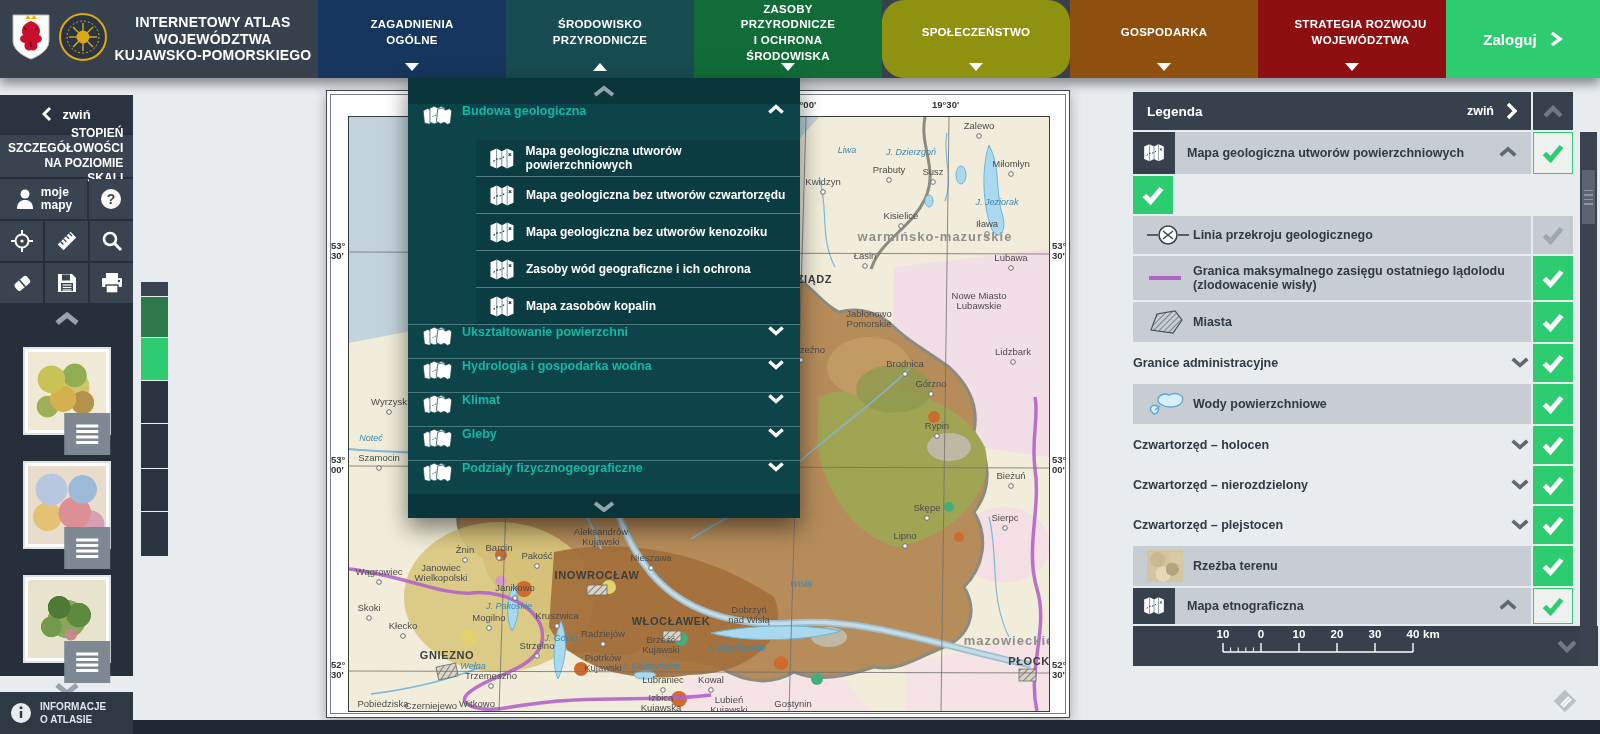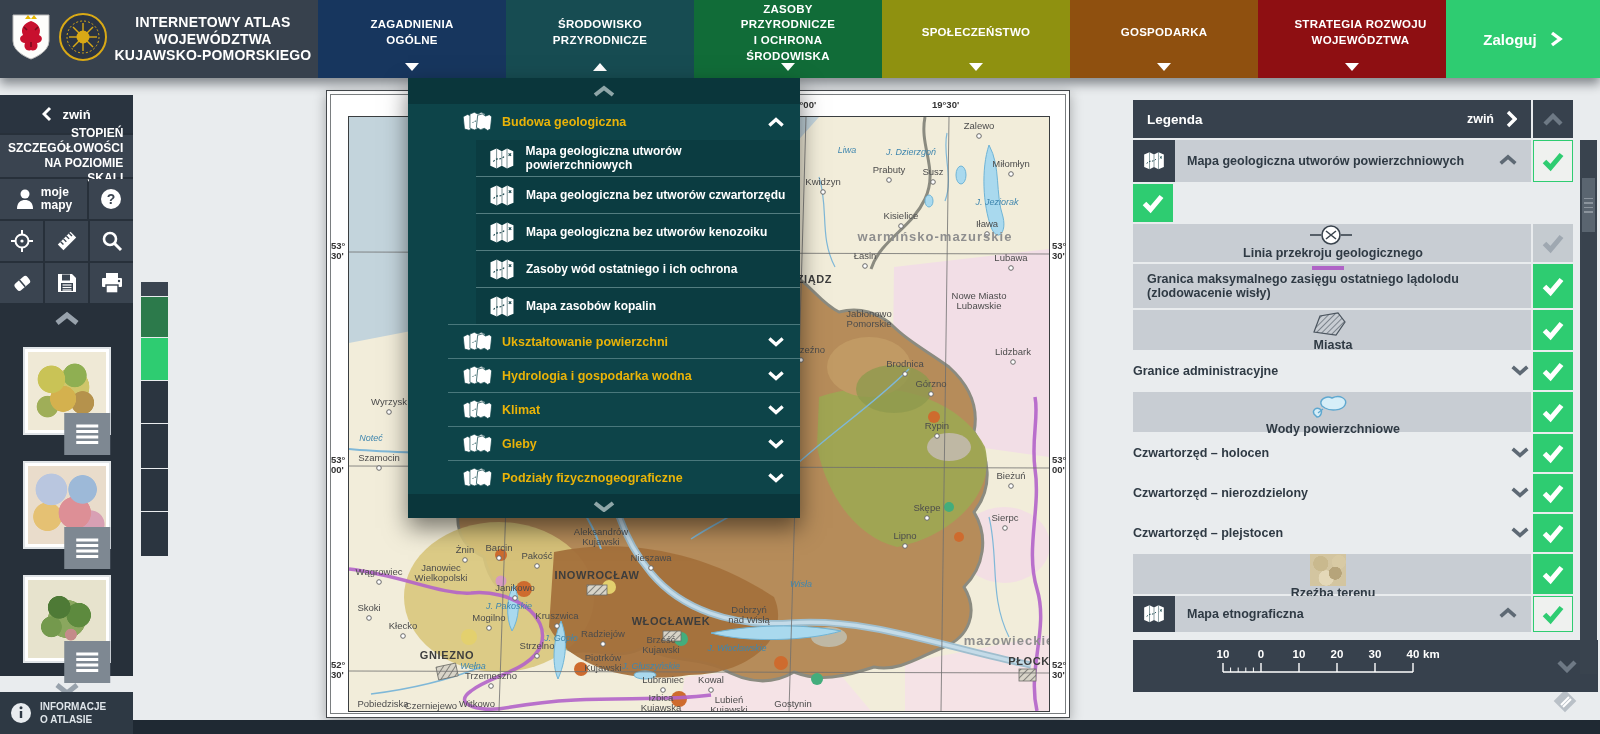--- a/index.html
+++ b/index.html
@@ -17,22 +17,22 @@
   .tab .tri{position:absolute;bottom:7px;left:50%;transform:translateX(-50%);width:0;height:0;
             border-left:7px solid transparent;border-right:7px solid transparent;}
   .tri.down{border-top:8px solid #fff;}
   .tri.up{border-bottom:8px solid #fff;}
   .login{flex:1;background:#2ECC71;color:#fff;font-size:15px;font-weight:bold;display:flex;
          align-items:center;justify-content:center;gap:12px;cursor:pointer;}
   
   .menu-panel{position:absolute;left:408px;top:78px;width:392px;background:#0D4449;z-index:60;
               box-shadow:0 10px 22px rgba(0,0,0,.5);}
   .menu-strip{height:26px;background:#0A363B;display:flex;align-items:center;justify-content:center;cursor:pointer;}
-  .menu-cat{height:33px;display:flex;align-items:center;gap:10px;padding:0 14px;color:#eab308;
-            font-weight:bold;font-size:12.5px;cursor:pointer;border-top:1px solid rgba(170,205,207,.38);margin-left:40px;}
+  .menu-cat{height:33px;display:flex;align-items:flex-start;gap:10px;padding:0 14px;color:#14b8a6;
+            font-weight:bold;font-size:12.5px;cursor:pointer;border-top:1px solid rgba(170,205,207,.38);}
   .menu-cat.first{border-top:none;height:36px;}
   .menu-cat .lbl{flex:1;}
   .menu-sub{margin-left:68px;background:#0B3C41;}
   .menu-subitem{height:36px;display:flex;align-items:center;gap:10px;padding:0 12px;color:#fff;
                 font-weight:bold;font-size:12px;cursor:pointer;border-top:1px solid rgba(170,205,207,.45);}
   .menu-subitem:first-child{border-top:none;}
   
   .sidebar{position:absolute;left:0;top:95px;width:133px;height:581px;background:#27303A;z-index:30;}
   .sb-zwin{height:38px;background:#2A3440;color:#fff;font-weight:bold;font-size:13px;display:flex;
            align-items:center;justify-content:center;gap:10px;cursor:pointer;}
@@ -53,44 +53,44 @@
            align-items:center;gap:8px;padding-left:10px;box-sizing:border-box;z-index:35;cursor:pointer;}
   .infobar .txt{color:#dfe5ea;font-size:10px;font-weight:bold;line-height:1.3;white-space:pre-line;text-align:left;}
   .footer{position:absolute;left:0;top:720px;width:1600px;height:14px;background:#1F2933;z-index:34;}
   
   .sheet{position:absolute;left:326px;top:90px;width:744px;height:628px;background:#fff;
          border:1px solid #45494c;box-sizing:border-box;box-shadow:0 4px 12px rgba(0,0,0,.3);z-index:10;}
   .frame{position:absolute;left:3px;top:3px;right:3px;bottom:3px;border:1px solid #7a7e80;}
   .mapc{position:absolute;left:21px;top:25px;width:700px;height:594px;border:1px solid #3a3e40;overflow:hidden;}
   .coord{position:absolute;font-size:9.5px;font-weight:bold;color:#333;line-height:1.1;white-space:pre-line;}
   
-  .legend{position:absolute;left:1133px;top:100px;width:465px;z-index:40;}
+  .legend{position:absolute;left:1133px;top:92px;width:465px;z-index:40;}
   .lg-head{display:flex;gap:2px;}
   .lg-head .hmain{width:398px;height:38px;background:#37414D;color:#fff;display:flex;align-items:center;
                   padding:0 14px;box-sizing:border-box;}
   .lg-head .hmain .t{flex:1;font-weight:bold;font-size:13.5px;}
   .lg-head .hmain .z{font-size:12.5px;font-weight:bold;margin-right:12px;cursor:pointer;}
   .lg-head .hchk{width:40px;height:38px;background:#37414D;display:flex;align-items:center;justify-content:center;cursor:pointer;}
   .lg-row{display:flex;gap:2px;margin-top:2px;}
   .lg-main{width:398px;display:flex;align-items:center;box-sizing:border-box;cursor:pointer;}
-  .lg-main.sub{background:#C8CDD3;padding:0 12px 0 14px;flex-direction:column;}
+  .lg-main.sub{background:#C8CDD3;padding:0 12px 0 14px;}
   .lg-main.layer{background:#C8CDD3;padding:0 12px 0 0;}
   .lg-label{flex:1;font-size:12.5px;font-weight:bold;color:#2F3A44;line-height:1.15;}
   .lg-chk{width:40px;display:flex;align-items:center;justify-content:center;box-sizing:border-box;cursor:pointer;}
   .chk-on{background:#2ECC71;color:#fff;}
   .chk-off{background:#C5CBD0;color:#9FA8B1;}
   .chk-sel{background:#EFF1EF;color:#2ECC71;border:1px solid #2ECC71;}
   .tile{width:42px;align-self:stretch;background:#37414D;display:flex;align-items:center;justify-content:center;margin-right:12px;flex:none;}
   .lg-icon{width:46px;display:flex;align-items:center;justify-content:flex-start;flex:none;}
   .terrain-chip{width:36px;height:32px;background:
       radial-gradient(circle at 30% 30%, #c9b98e 0 22%, transparent 23%),
       radial-gradient(circle at 70% 60%, #b6a47a 0 20%, transparent 21%),
       radial-gradient(circle at 45% 75%, #e4d8b8 0 24%, transparent 25%),
       radial-gradient(circle at 80% 25%, #d8caa4 0 18%, transparent 19%),#d3c5a0;}
-  .scalebar{display:flex;margin-top:8px;height:52px;background:#37414D;align-items:center;}
+  .scalebar{display:flex;margin-top:2px;height:40px;background:#37414D;align-items:center;}
   .scalebar .ruler{margin-left:76px;}
   .scalebar .chev{margin-left:auto;width:62px;display:flex;justify-content:center;cursor:pointer;}
   .lg-scroll{position:absolute;left:447px;top:40px;width:17px;height:534px;background:#39434E;}
   .lg-thumb{position:absolute;left:2px;top:38px;width:13px;height:54px;background:#5A6570;
             display:flex;flex-direction:column;gap:3px;align-items:center;justify-content:center;cursor:pointer;}
   .lg-thumb i{display:block;width:9px;height:1.5px;background:#8B949D;}
   .draw-btn{position:absolute;left:1548px;top:684px;width:34px;height:34px;z-index:36;cursor:pointer;}
   .chevc{color:#5E6974;}
 </style>
 </head>
@@ -127,21 +127,21 @@
     </div>
     <nav class="tabs" id="tabs">
         <div class="tab" style="background: rgb(23, 54, 94);"><span>ZAGADNIENIA
 OGÓLNE</span><span class="tri down"></span></div>
         <div class="tab" style="background: rgb(23, 76, 82);"><span>ŚRODOWISKO
 PRZYRODNICZE</span><span class="tri up"></span></div>
         <div class="tab" style="background: rgb(17, 108, 56);"><span>ZASOBY
 PRZYRODNICZE
 I OCHRONA
 ŚRODOWISKA</span><span class="tri down"></span></div>
-        <div class="tab" style="background: rgb(143, 145, 16);"><span>SPOŁECZEŃSTWO</span><span class="tri down"></span></div>
+        <div class="tab" style="background: rgb(143, 145, 16); border-radius: 22px;"><span>SPOŁECZEŃSTWO</span><span class="tri down"></span></div>
         <div class="tab" style="background: rgb(143, 80, 15);"><span>GOSPODARKA</span><span class="tri down"></span></div>
         <div class="tab" style="background: rgb(142, 15, 18); padding-left: 29px;"><span>STRATEGIA ROZWOJU
 WOJEWÓDZTWA</span><span class="tri down"></span></div>
       </nav>
     <div class="login">
       <span>Zaloguj</span>
       <svg width="14" height="16" viewBox="0 0 14 16">
           <path d="M3 2 L11 8 L3 14" fill="none" stroke="#fff" stroke-width="3.4"></path>
         </svg>
     </div>
@@ -413,21 +413,21 @@
             </svg>
             <span>Mapa geologiczna bez utworów kenozoiku</span>
           </div>
           <div class="menu-subitem">
             <svg width="28" height="22.959999999999997" viewBox="0 0 26 22">
   <path d="M2 4 L8 1.5 L13 4 L18 1.5 L24 4 L24 18 L18 20.5 L13 18 L8 20.5 L2 18 Z" fill="#fff"></path>
   <path d="M8 1.5 V20.5 M13 4 V18 M18 1.5 V20.5" stroke="rgba(20,60,66,.55)" stroke-width="1" fill="none"></path>
   <path d="M5 14 C8 9 12 14 16 8" stroke="#14434a" stroke-width="1.1" stroke-dasharray="1.8 1.5" fill="none"></path>
   <path d="M19.5 6 l2.4 2.4 M21.9 6 l-2.4 2.4" stroke="#14434a" stroke-width="1"></path>
             </svg>
-            <span>Zasoby wód ostatniego i ich ochrona</span>
+            <span>Zasoby wód geograficzne i ich ochrona</span>
           </div>
           <div class="menu-subitem">
             <svg width="28" height="22.959999999999997" viewBox="0 0 26 22">
   <path d="M2 4 L8 1.5 L13 4 L18 1.5 L24 4 L24 18 L18 20.5 L13 18 L8 20.5 L2 18 Z" fill="#fff"></path>
   <path d="M8 1.5 V20.5 M13 4 V18 M18 1.5 V20.5" stroke="rgba(20,60,66,.55)" stroke-width="1" fill="none"></path>
   <path d="M5 14 C8 9 12 14 16 8" stroke="#14434a" stroke-width="1.1" stroke-dasharray="1.8 1.5" fill="none"></path>
   <path d="M19.5 6 l2.4 2.4 M21.9 6 l-2.4 2.4" stroke="#14434a" stroke-width="1"></path>
             </svg>
             <span>Mapa zasobów kopalin</span>
           </div>

